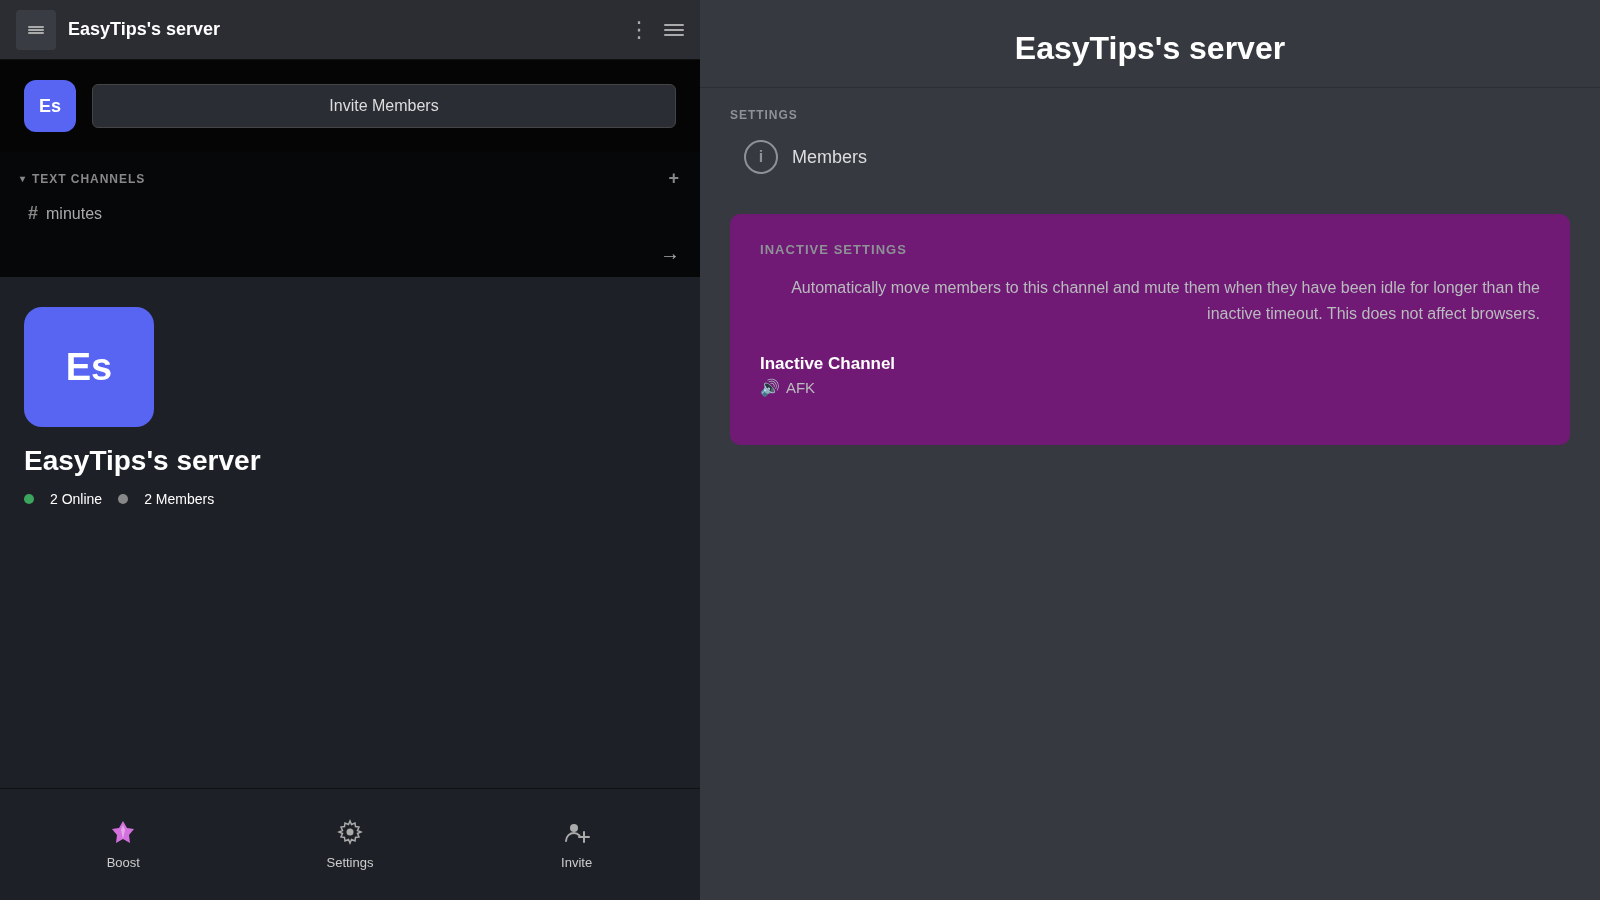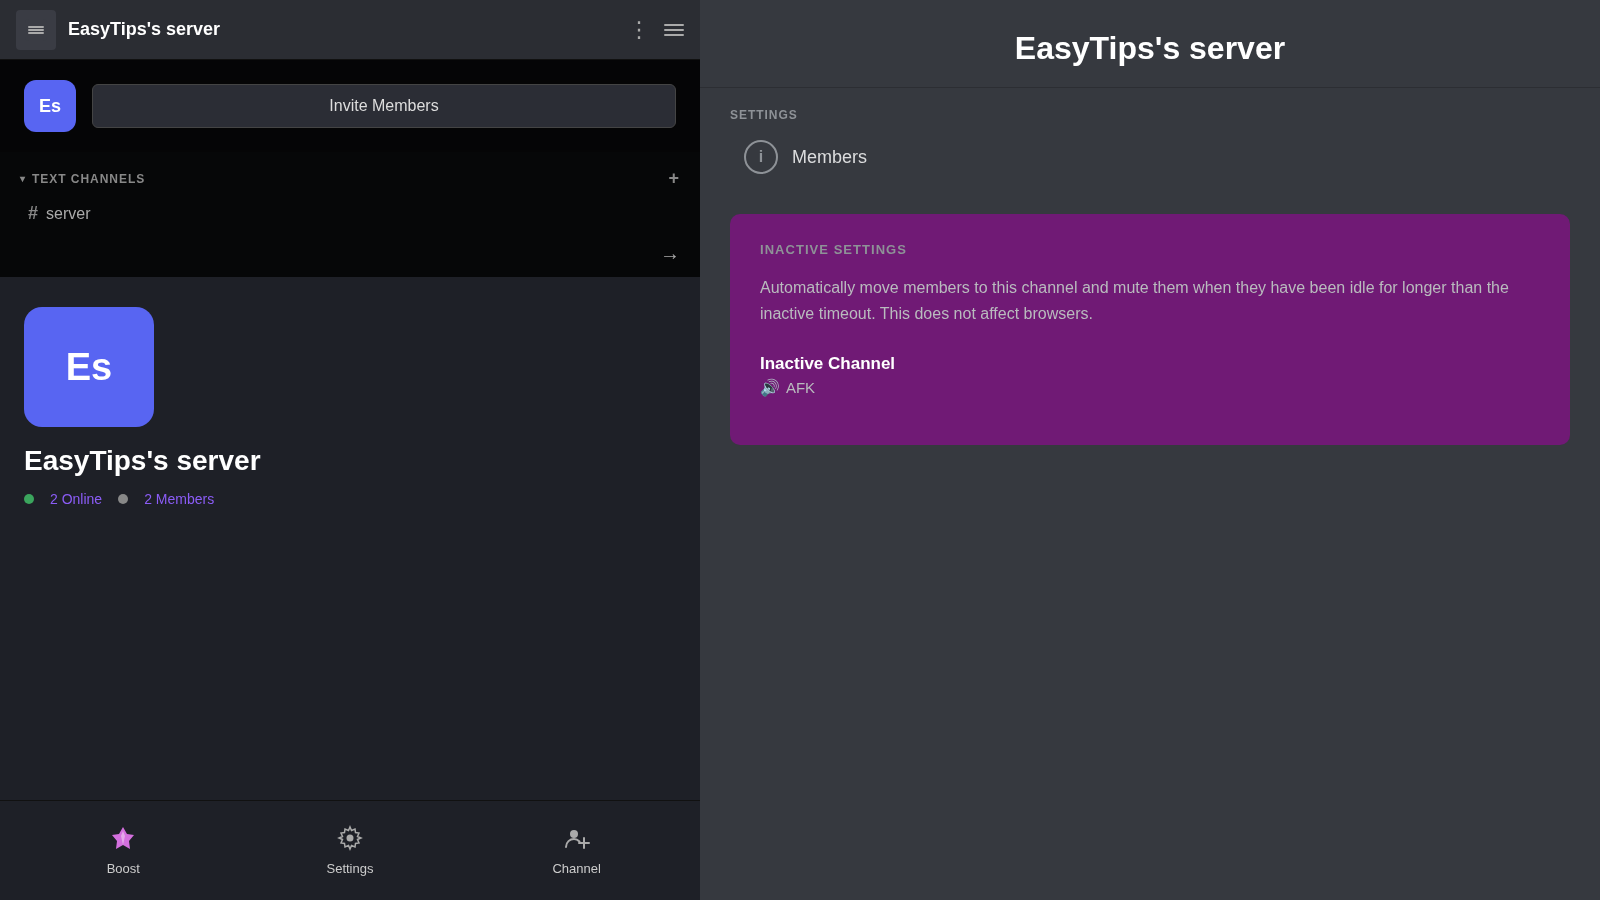--- a/index.html
+++ b/index.html
@@ -199,28 +199,28 @@
       display: inline-block;
     }
     .stat-dot-member {
       width: 10px;
       height: 10px;
       background: #888;
       border-radius: 50%;
       display: inline-block;
     }
     .stat-text {
-      color: #8b5cf6;
+      color: #ffffff;
       font-size: 14px;
     }
 
     
     .bottom-nav {
       background: #1e2027;
-      height: 100px;
+      height: 112px;
       display: flex;
       align-items: center;
       justify-content: space-around;
       padding: 0 10px;
       border-top: 1px solid #111;
     }
     .nav-item {
       display: flex;
       flex-direction: column;
       align-items: center;
@@ -311,20 +311,21 @@
       font-size: 13px;
       font-weight: 700;
       letter-spacing: 0.08em;
       margin-bottom: 18px;
     }
     .inactive-description {
       color: #b9bbbe;
       font-size: 16px;
       line-height: 1.6;
       margin-bottom: 28px;
+      text-align: right;
     }
     .inactive-field {
       margin-bottom: 20px;
     }
     .inactive-field-label {
       color: #fff;
       font-size: 17px;
       font-weight: 600;
       margin-bottom: 4px;
     }
@@ -373,21 +374,21 @@
     <div class="channels-section">
       <div class="channels-header">
         <div class="channels-header-left">
           <span class="chevron-icon">▾</span>
           <span>TEXT CHANNELS</span>
         </div>
         <span class="plus-icon">+</span>
       </div>
       <div class="channel-item">
         <span class="channel-hash">#</span>
-        <span>server</span>
+        <span>minutes</span>
       </div>
     </div>
 
     <div class="arrow-row">
       <span class="arrow-right">→</span>
     </div>
 
   </div>
 
   <div class="server-profile">
@@ -429,21 +430,21 @@
 
     <div class="nav-item">
       <span class="nav-icon">
         <svg width="26" height="26" viewBox="0 0 26 26" fill="none">
           <circle cx="10" cy="9" r="4" fill="#aaa"></circle>
           <path d="M2 22 C2 17 6 14 10 14 C12 14 14 15 15.5 16.5" stroke="#aaa" stroke-width="2" stroke-linecap="round" fill="none"></path>
           <line x1="20" y1="13" x2="20" y2="23" stroke="#aaa" stroke-width="2" stroke-linecap="round"></line>
           <line x1="15" y1="18" x2="25" y2="18" stroke="#aaa" stroke-width="2" stroke-linecap="round"></line>
         </svg>
       </span>
-      <span class="nav-label">Channel</span>
+      <span class="nav-label">Invite</span>
     </div>
 
   </div>
 </div>
 
 <div class="right-panel">
 
   <div class="right-header">
     <div class="right-title">EasyTips's server</div>
   </div>

